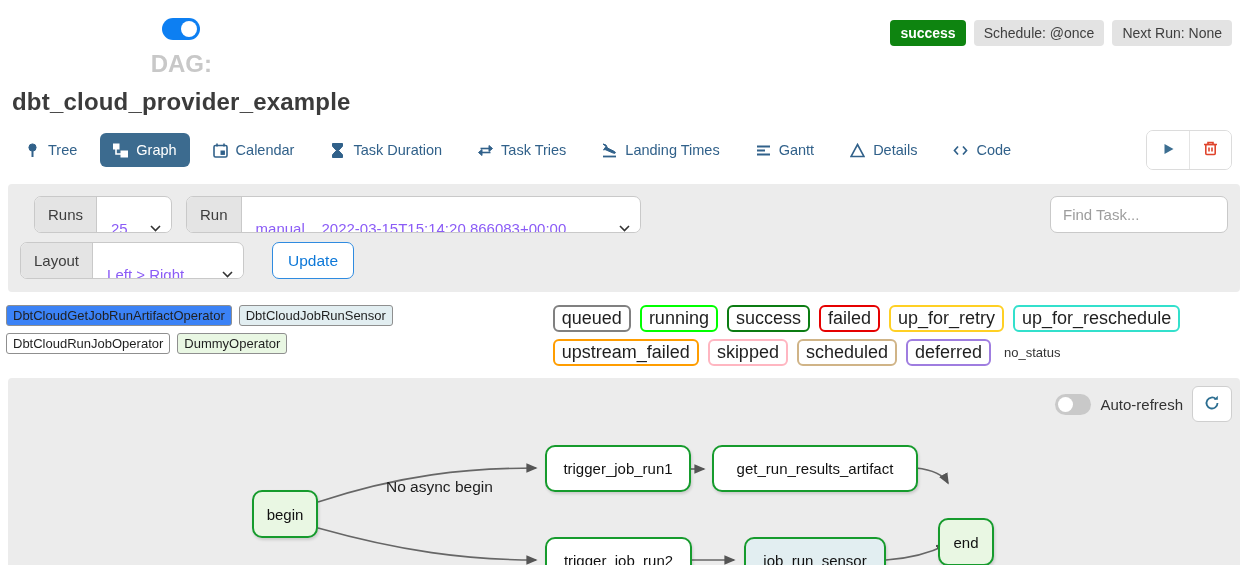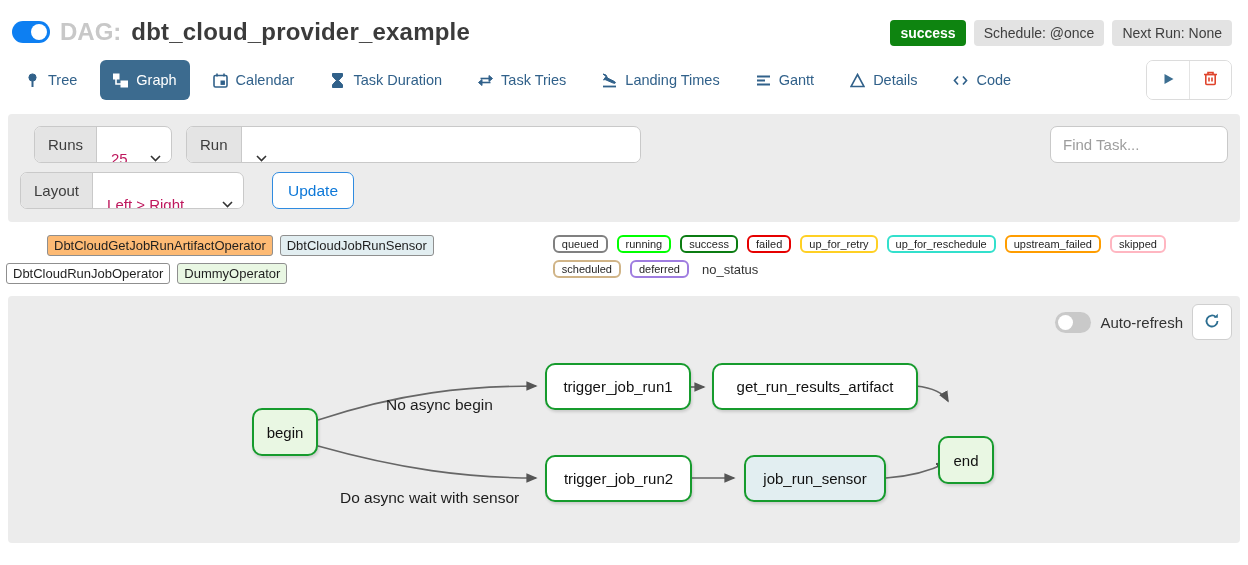--- a/index.html
+++ b/index.html
@@ -1,36 +1,36 @@
 <!DOCTYPE html>
 <html><head>
 <meta charset="utf-8">
 <style>
   * { box-sizing: border-box; margin: 0; padding: 0; }
   html,body { width:1248px; height:565px; background:#ffffff; overflow:hidden;
     font-family:"Liberation Sans","DejaVu Sans",sans-serif; color:#333; }
 
   
   .header { display:flex; align-items:flex-start; justify-content:space-between; padding:18px 16px 6px 12px; }
-  .header-left { display:flex; align-items:center; gap:10px; }
+  .header-left { display:flex; align-items:center; gap:10px;flex-direction:column; }
   .toggle { width:38px; height:22px; border-radius:11px; position:relative; flex:0 0 auto; cursor:pointer; }
   .toggle.on { background:#0d7ff2; }
   .toggle .knob { width:16px; height:16px; border-radius:50%; background:#fff; position:absolute; top:3px; }
   .toggle.on .knob { right:3px; }
   .toggle.off { background:#c9c9c9; }
   .toggle.off .knob { left:3px; }
   .dag-prefix { font-size:24px; font-weight:bold; color:#c8c8c8; }
   .dag-title  { font-size:24px; font-weight:bold; color:#3b3b3b; letter-spacing:.2px; }
   .header-right { display:flex; gap:8px; margin-top:2px; }
   .badge { font-size:14px; padding:5px 10px; border-radius:4px; white-space:nowrap; }
   .badge.green { background:#0e8410; color:#fff; font-weight:bold; }
   .badge.gray  { background:#e3e3e3; color:#3f3f3f; }
 
   
-  .tabbar { display:flex; padding:8px 16px 10px 12px; }
+  .tabbar { display:flex; align-items:center; padding:8px 16px 10px 12px; }
   .tab { display:flex; align-items:center; gap:8px; padding:9px 13px; border-radius:6px;
          color:#31618a; font-size:14.5px; cursor:pointer; white-space:nowrap; }
   .tab + .tab { margin-left:10px; }
   .tab.active { background:#3c6b8f; color:#fff; }
   .tab .ticon { width:15px; height:15px; display:inline-block; }
   .tab .ticon svg { display:block; width:15px; height:15px; }
   .tab:not(.active) .ticon svg * { stroke:#31618a; }
   .tab:not(.active) .ticon svg .f { fill:#31618a; }
   .tab.active .ticon svg * { stroke:#fff; }
   .tab.active .ticon svg .f { fill:#fff; }
@@ -43,34 +43,34 @@
   
   .filter-panel { margin:4px 8px; background:#ececec; border-radius:4px; padding:12px 12px 13px 12px; }
   .frow { display:flex; align-items:center; }
   .frow + .frow { margin-top:9px; }
   .igroup { display:flex; border-radius:7px; overflow:hidden; border:1px solid #c9c9c9; background:#fff; height:37px; }
   .iaddon { background:#e4e4e4; color:#3d3d3d; display:flex; align-items:center; justify-content:center;
             padding:0 13px; font-size:15px; border-right:1px solid #c9c9c9; white-space:nowrap; }
   .itext  { border:none; outline:none; font-size:15px; padding:0 12px; color:#333;
             font-family:"Liberation Sans",sans-serif; background:#fff; }
   .iselect { display:flex; align-items:center; justify-content:space-between; gap:10px;
-             padding:0 10px 0 14px; font-size:15px; color:#be185d; background:#fff; cursor:pointer; white-space:nowrap;margin-top:28px; }
+             padding:0 10px 0 14px; font-size:15px; color:#8b5cf6; background:#fff; cursor:pointer; white-space:nowrap;margin-top:28px; }
   .chev { width:11px; height:7px; flex:0 0 auto; }
   .find-input { margin-left:auto; width:178px; height:37px; border:1px solid #c9c9c9; border-radius:7px;
                 padding:0 12px; font-size:15px; outline:none; font-family:"Liberation Sans",sans-serif; }
   .find-input::placeholder { color:#9d9d9d; }
   .update-btn { margin-left:28px; height:37px; padding:0 15px; background:#fff; border:1.5px solid #2f8be0;
                 color:#0d78d8; font-size:15.5px; border-radius:7px; cursor:pointer; font-family:"Liberation Sans",sans-serif; }
 
   
   .legend { display:flex; align-items:flex-start; padding:9px 6px 4px 6px; }
   .op-wrap { display:flex; flex-wrap:wrap; gap:7px; width:545px; }
   .op-badge { border:1px solid #8f8f8f; border-radius:3px; padding:2px 6px; font-size:13px; color:#1f1f1f; white-space:nowrap; }
   .state-wrap { display:flex; flex-wrap:wrap; gap:7px 9px; width:692px; margin-left:4px; align-items:center; }
-  .state-badge { border:2px solid #888; border-radius:6px; padding:1px 7px; font-size:11px; color:#1f1f1f;
+  .state-badge { border:2px solid #888; border-radius:6px; padding:1px 7px; font-size:18px; color:#1f1f1f;
                  background:#fff; white-space:nowrap; }
   .no-status { font-size:13px; color:#333; padding:0 4px;text-align:center; }
 
   
   .graph-panel { margin:8px 8px 10px 8px; background:#ececec; border-radius:4px; position:relative;
                  height:247px; width:1232px; }
   .refresh-bar { position:absolute; top:8px; right:8px; display:flex; align-items:center; gap:9px; }
   .refresh-label { font-size:15px; color:#333; }
   .refresh-btn { width:40px; height:36px; background:#fff; border:1px solid #cfcfcf; border-radius:6px;
                  display:flex; align-items:center; justify-content:center; cursor:pointer; }
@@ -212,20 +212,21 @@
       <div class="iselect" style="width:74px">
         <span>25</span>
         <svg class="chev" viewBox="0 0 11 7">
             <path d="M1 1l4.5 4.5L10 1" fill="none" stroke="#333" stroke-width="1.6"></path>
           </svg>
       </div>
     </div>
     <div class="igroup" style="margin-left:14px">
       <span class="iaddon">Run</span>
       <div class="iselect" style="width:398px">
+        <span>manual__2022-03-15T15:14:20.866083+00:00</span>
         <svg class="chev" viewBox="0 0 11 7">
             <path d="M1 1l4.5 4.5L10 1" fill="none" stroke="#333" stroke-width="1.6"></path>
           </svg>
       </div>
     </div>
     <input class="find-input" placeholder="Find Task..." style="">
   </div>
   <div class="frow">
     <div class="igroup">
       <span class="iaddon">Layout</span>
@@ -235,21 +236,21 @@
             <path d="M1 1l4.5 4.5L10 1" fill="none" stroke="#333" stroke-width="1.6"></path>
           </svg>
       </div>
     </div>
     <button class="update-btn">Update</button>
   </div>
 </div>
 
 <div class="legend">
   <div class="op-wrap">
-    <span class="op-badge" style="background-color: #fdba74; margin-left: 41px;">DbtCloudGetJobRunArtifactOperator</span>
+    <span class="op-badge" style="background-color: #3b82f6;">DbtCloudGetJobRunArtifactOperator</span>
     <span class="op-badge" style="background-color: rgb(226, 238, 241);">DbtCloudJobRunSensor</span>
     <span class="op-badge" style="background-color: rgb(255, 255, 255);">DbtCloudRunJobOperator</span>
     <span class="op-badge" style="background-color: rgb(233, 247, 227);">DummyOperator</span>
   </div>
   <div class="state-wrap">
     <span class="state-badge" style="border-color: rgb(128, 128, 128);">queued</span>
     <span class="state-badge" style="border-color: rgb(0, 255, 0);">running</span>
     <span class="state-badge" style="border-color: rgb(11, 124, 18);">success</span>
     <span class="state-badge" style="border-color: rgb(230, 0, 0);">failed</span>
     <span class="state-badge" style="border-color: rgb(255, 208, 36);">up_for_retry</span>

